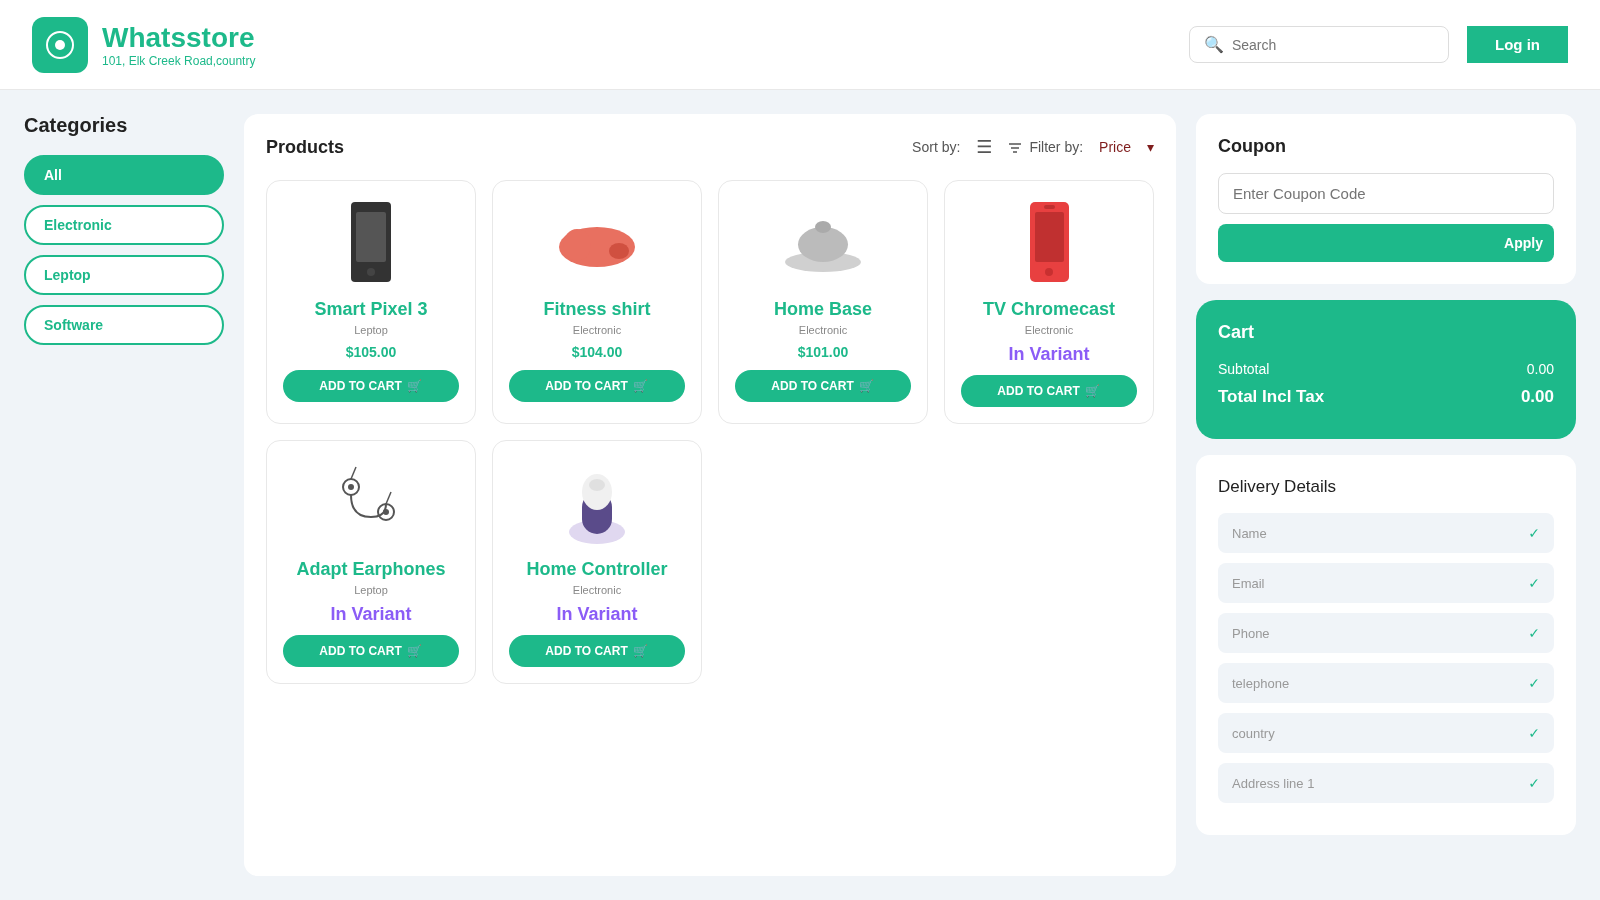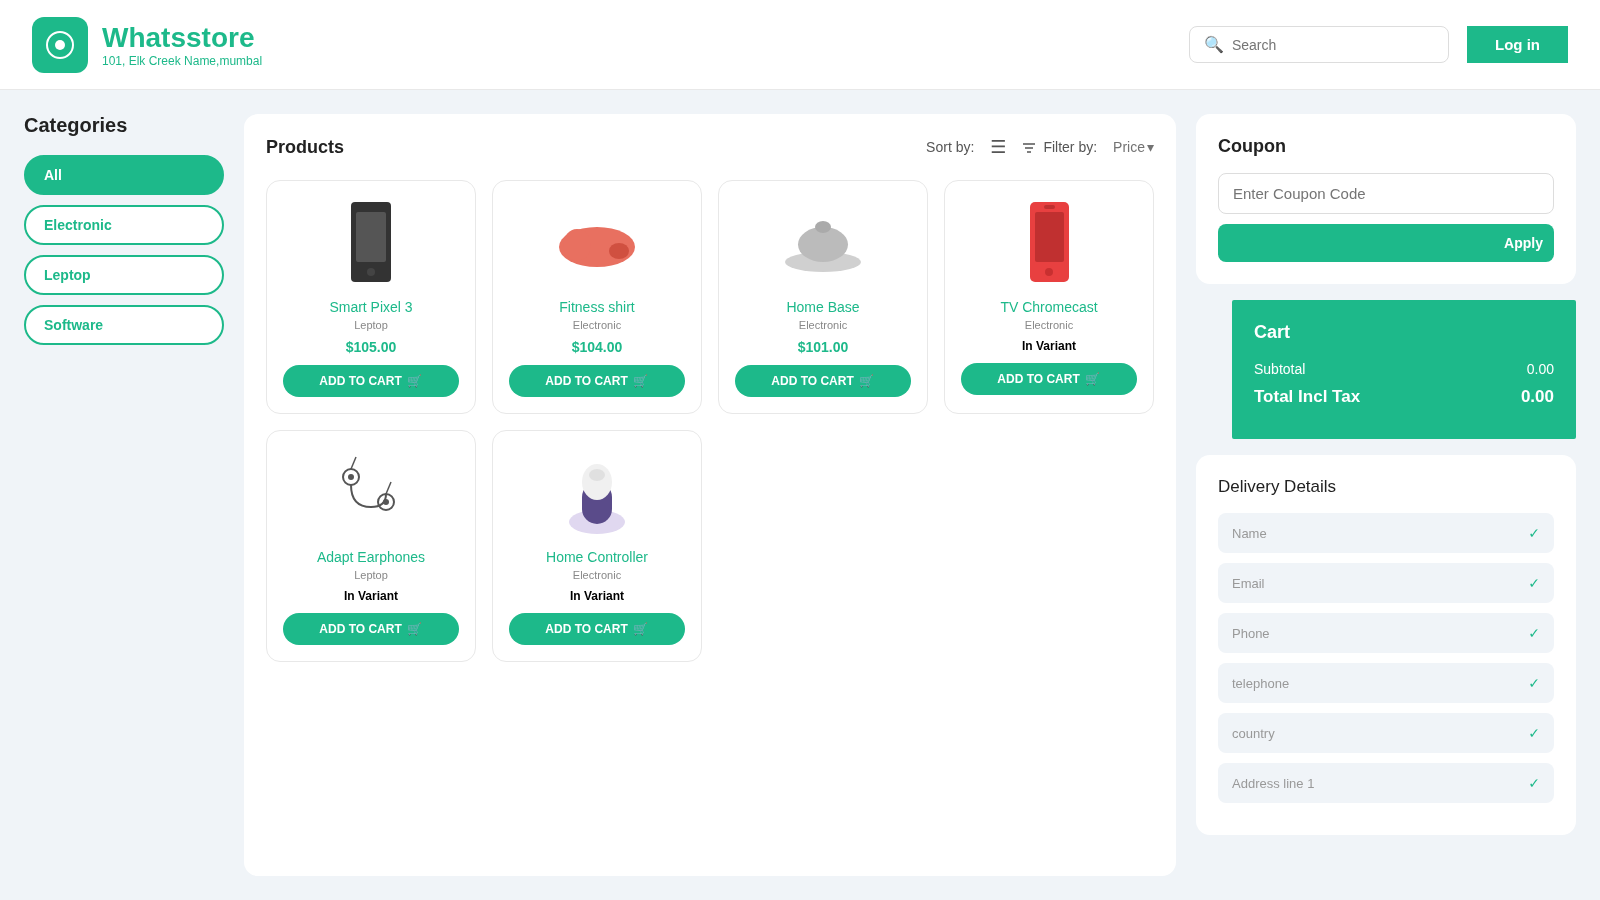--- a/index.html
+++ b/index.html
@@ -123,25 +123,25 @@
       margin-left: auto;
       display: flex;
       align-items: center;
       gap: 16px;
     }
     .sort-by-label { font-size: 14px; color: #555; }
     .sort-icon { color: #555; font-size: 18px; cursor: pointer; }
     .filter-label { font-size: 14px; color: #555; }
     .filter-value {
       font-size: 14px;
-      color: #737373;
+      color: #7f1d1d;
       cursor: pointer;
       display: flex;
       align-items: center;
-      gap: 2px;
+      gap: 16px;
     }
 
     
     .product-grid {
       display: grid;
       grid-template-columns: repeat(4, 1fr);
       gap: 16px;
     }
     .product-card {
       border: 1.5px solid #e8e8e8;
@@ -153,41 +153,41 @@
     }
     .product-img {
       height: 90px;
       display: flex;
       align-items: center;
       justify-content: center;
       margin-bottom: 12px;
     }
     
     .product-name {
-      font-size: 14px;
-      font-weight: 400;
+      font-size: 18px;
+      font-weight: 700;
       color: #1db98a;
       text-align: center;
       margin-bottom: 4px;
     }
     .product-category {
       font-size: 11px;
       color: #888;
       margin-bottom: 8px;
     }
     .product-price {
       font-size: 14px;
       font-weight: 600;
       color: #1db98a;
       margin-bottom: 10px;
     }
     .product-variant {
-      font-size: 12px;
+      font-size: 18px;
       font-weight: 600;
-      color: #000000;
+      color: #8b5cf6;
       margin-bottom: 10px;
     }
     .add-to-cart-btn {
       background: #1db98a;
       color: white;
       border: none;
       border-radius: 50px;
       padding: 9px 0;
       width: 100%;
       font-size: 12px;
@@ -239,24 +239,23 @@
       padding: 11px;
       font-size: 14px;
       font-weight: 600;
       cursor: pointer;
       text-align: right;
     }
 
     
     .cart-card {
       background: #1db98a;
-      border-radius: 2px;
+      border-radius: 20px;
       padding: 22px;
       color: white;
-      margin-left: 36px;
     }
     .cart-title {
       font-size: 18px;
       font-weight: 700;
       margin-bottom: 18px;
     }
     .cart-row {
       display: flex;
       justify-content: space-between;
       align-items: center;
@@ -303,21 +302,21 @@
 
 <header class="header">
   <div class="logo-box">
     <svg width="30" height="30" viewBox="0 0 30 30" fill="none">
       <circle cx="15" cy="15" r="13" stroke="white" stroke-width="2"></circle>
       <circle cx="15" cy="15" r="5" fill="white"></circle>
     </svg>
   </div>
   <div>
     <div class="brand-name">Whatsstore</div>
-    <div class="brand-address">101, Elk Creek Name,mumbal</div>
+    <div class="brand-address">101, Elk Creek Road,country</div>
   </div>
   <div class="header-right">
     <div class="search-bar">
       <span class="search-icon">🔍</span>
       <input type="text" placeholder="Search" style="">
     </div>
     <button class="login-btn">Log in</button>
   </div>
 </header>
 

